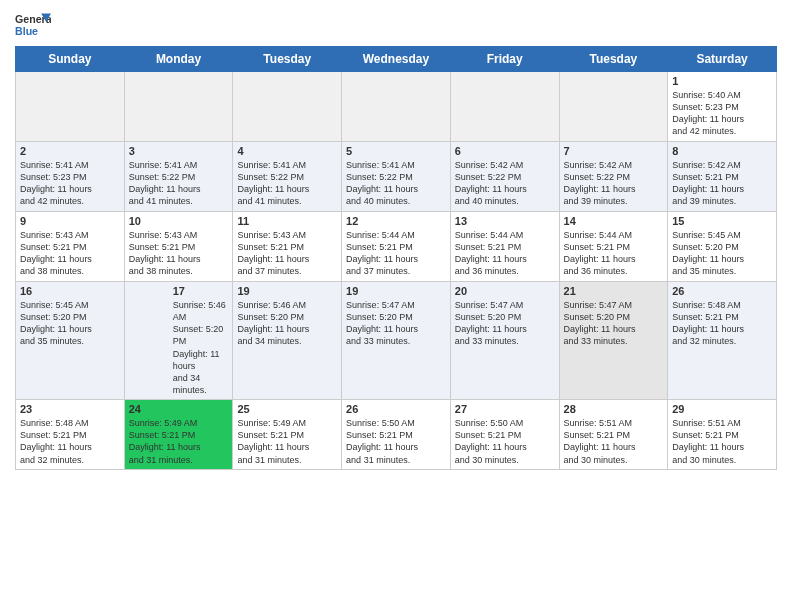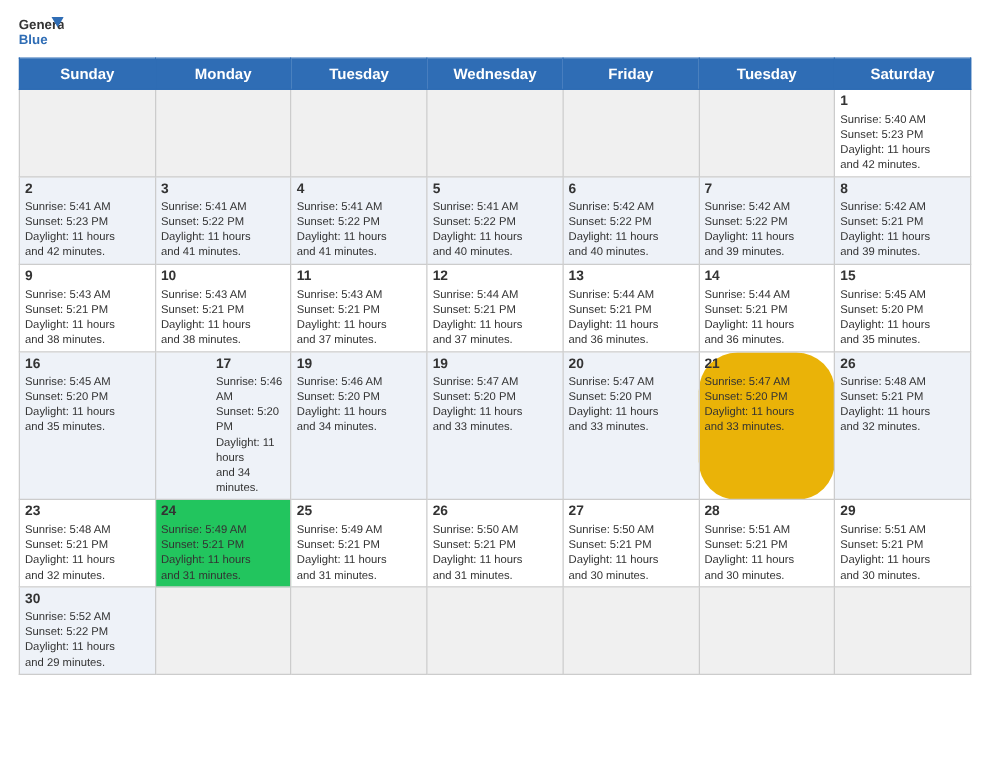--- a/index.html
+++ b/index.html
@@ -259,21 +259,21 @@
 Daylight: 11 hours
 and 33 minutes.</div>
           </td>
           <td style="background: rgb(238, 242, 248);">
             <span class="day-num">20</span>
             <div class="day-info" style="white-space: pre-line;">Sunrise: 5:47 AM
 Sunset: 5:20 PM
 Daylight: 11 hours
 and 33 minutes.</div>
           </td>
-          <td style="background: #eab308; border-radius: 31px;">
+          <td style="background: #e5e5e5;">
             <span class="day-num">21</span>
             <div class="day-info" style="white-space: pre-line;">Sunrise: 5:47 AM
 Sunset: 5:20 PM
 Daylight: 11 hours
 and 33 minutes.</div>
           </td>
           <td style="background: rgb(238, 242, 248);">
             <span class="day-num">26</span>
             <div class="day-info" style="white-space: pre-line;">Sunrise: 5:48 AM
 Sunset: 5:21 PM
@@ -324,31 +324,16 @@
 Daylight: 11 hours
 and 30 minutes.</div>
           </td>
           <td style="background: rgb(255, 255, 255);">
             <span class="day-num">29</span>
             <div class="day-info" style="white-space: pre-line;">Sunrise: 5:51 AM
 Sunset: 5:21 PM
 Daylight: 11 hours
 and 30 minutes.</div>
           </td>
-        </tr>
-        <tr>
-          <td style="background: rgb(238, 242, 248);">
-            <span class="day-num">30</span>
-            <div class="day-info" style="white-space: pre-line;">Sunrise: 5:52 AM
-Sunset: 5:22 PM
-Daylight: 11 hours
-and 29 minutes.</div>
-          </td>
-          <td style="background: rgb(240, 240, 240);"></td>
-          <td style="background: rgb(240, 240, 240);"></td>
-          <td style="background: rgb(240, 240, 240);"></td>
-          <td style="background: rgb(240, 240, 240);"></td>
-          <td style="background: rgb(240, 240, 240);"></td>
-          <td style="background: rgb(240, 240, 240);"></td>
         </tr>
       </tbody>
   </table>
 </div>
 
 </body></html>

